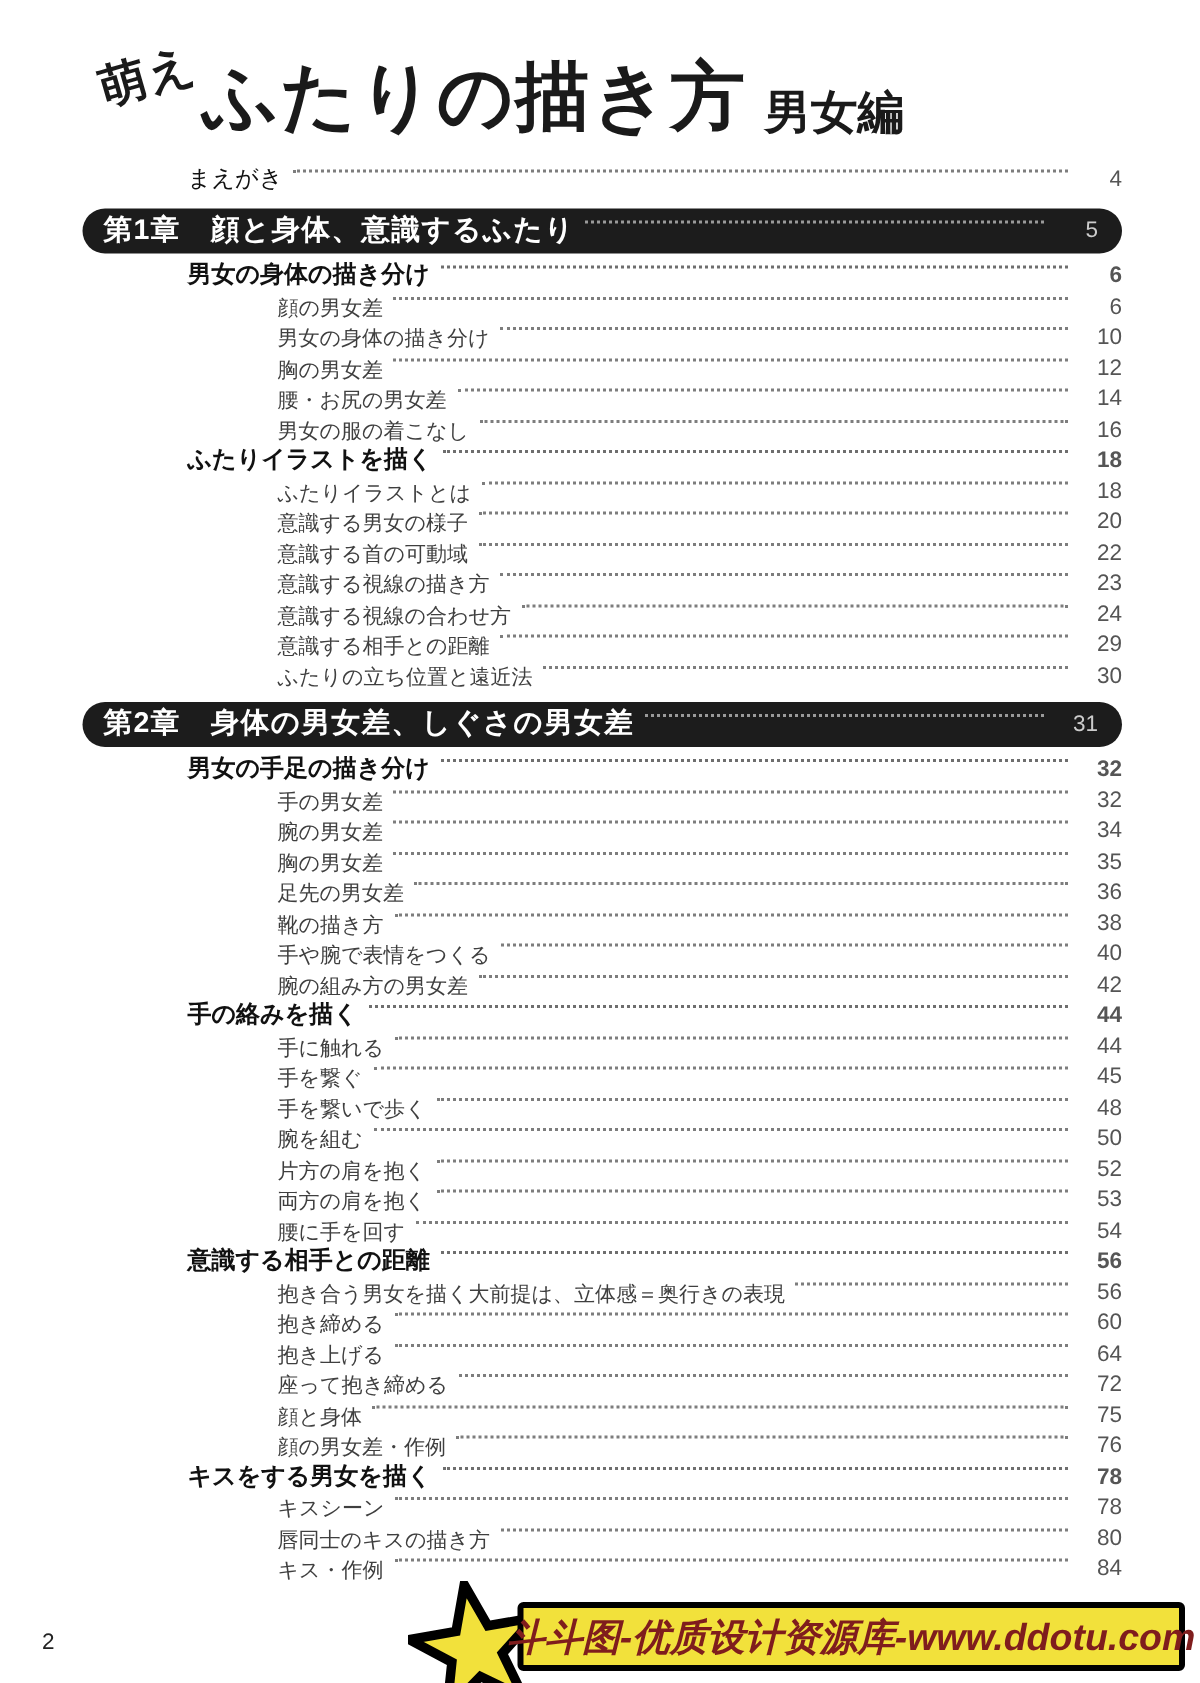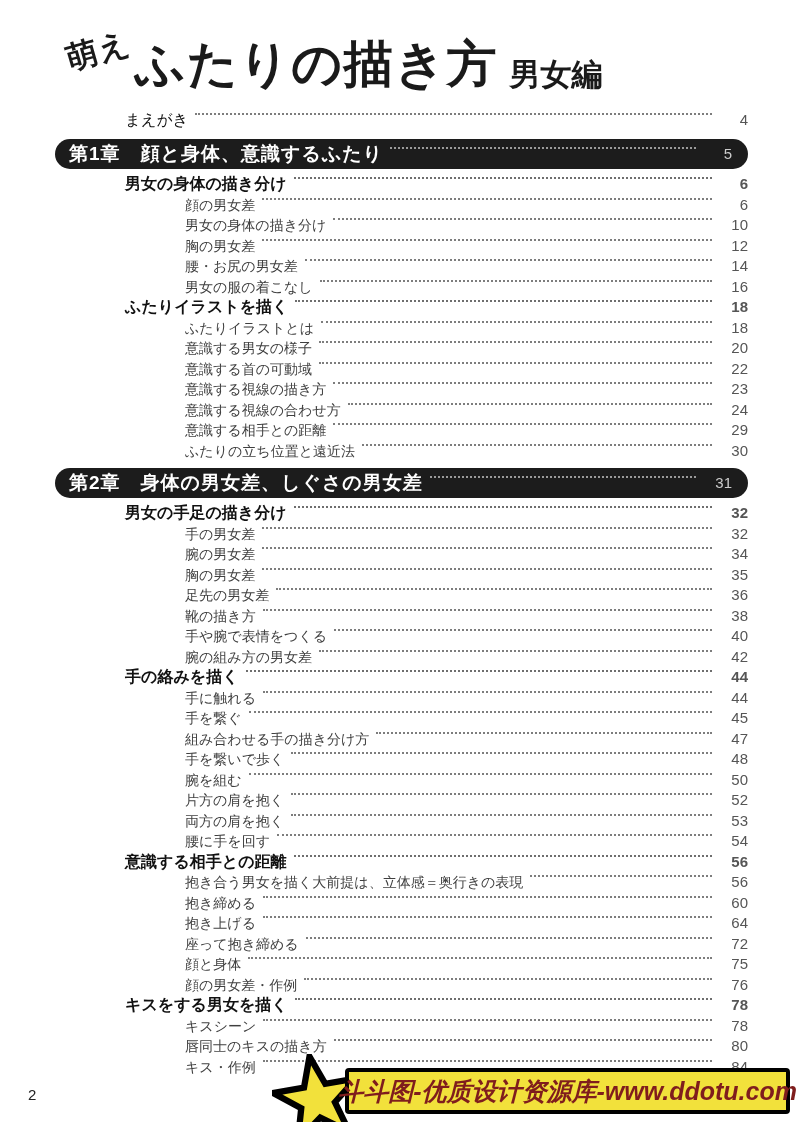--- a/index.html
+++ b/index.html
@@ -245,25 +245,20 @@
         <span class="label">手に触れる</span>
         <span class="leader"></span>
         <span class="pagenum">44</span>
       </div>
       <div class="row item">
         <span class="label">手を繋ぐ</span>
         <span class="leader"></span>
         <span class="pagenum">45</span>
       </div>
       <div class="row item">
-        <span class="label">組み合わせる手の描き分け方</span>
-        <span class="leader"></span>
-        <span class="pagenum">47</span>
-      </div>
-      <div class="row item">
         <span class="label">手を繋いで歩く</span>
         <span class="leader"></span>
         <span class="pagenum">48</span>
       </div>
       <div class="row item">
         <span class="label">腕を組む</span>
         <span class="leader"></span>
         <span class="pagenum">50</span>
       </div>
       <div class="row item">

